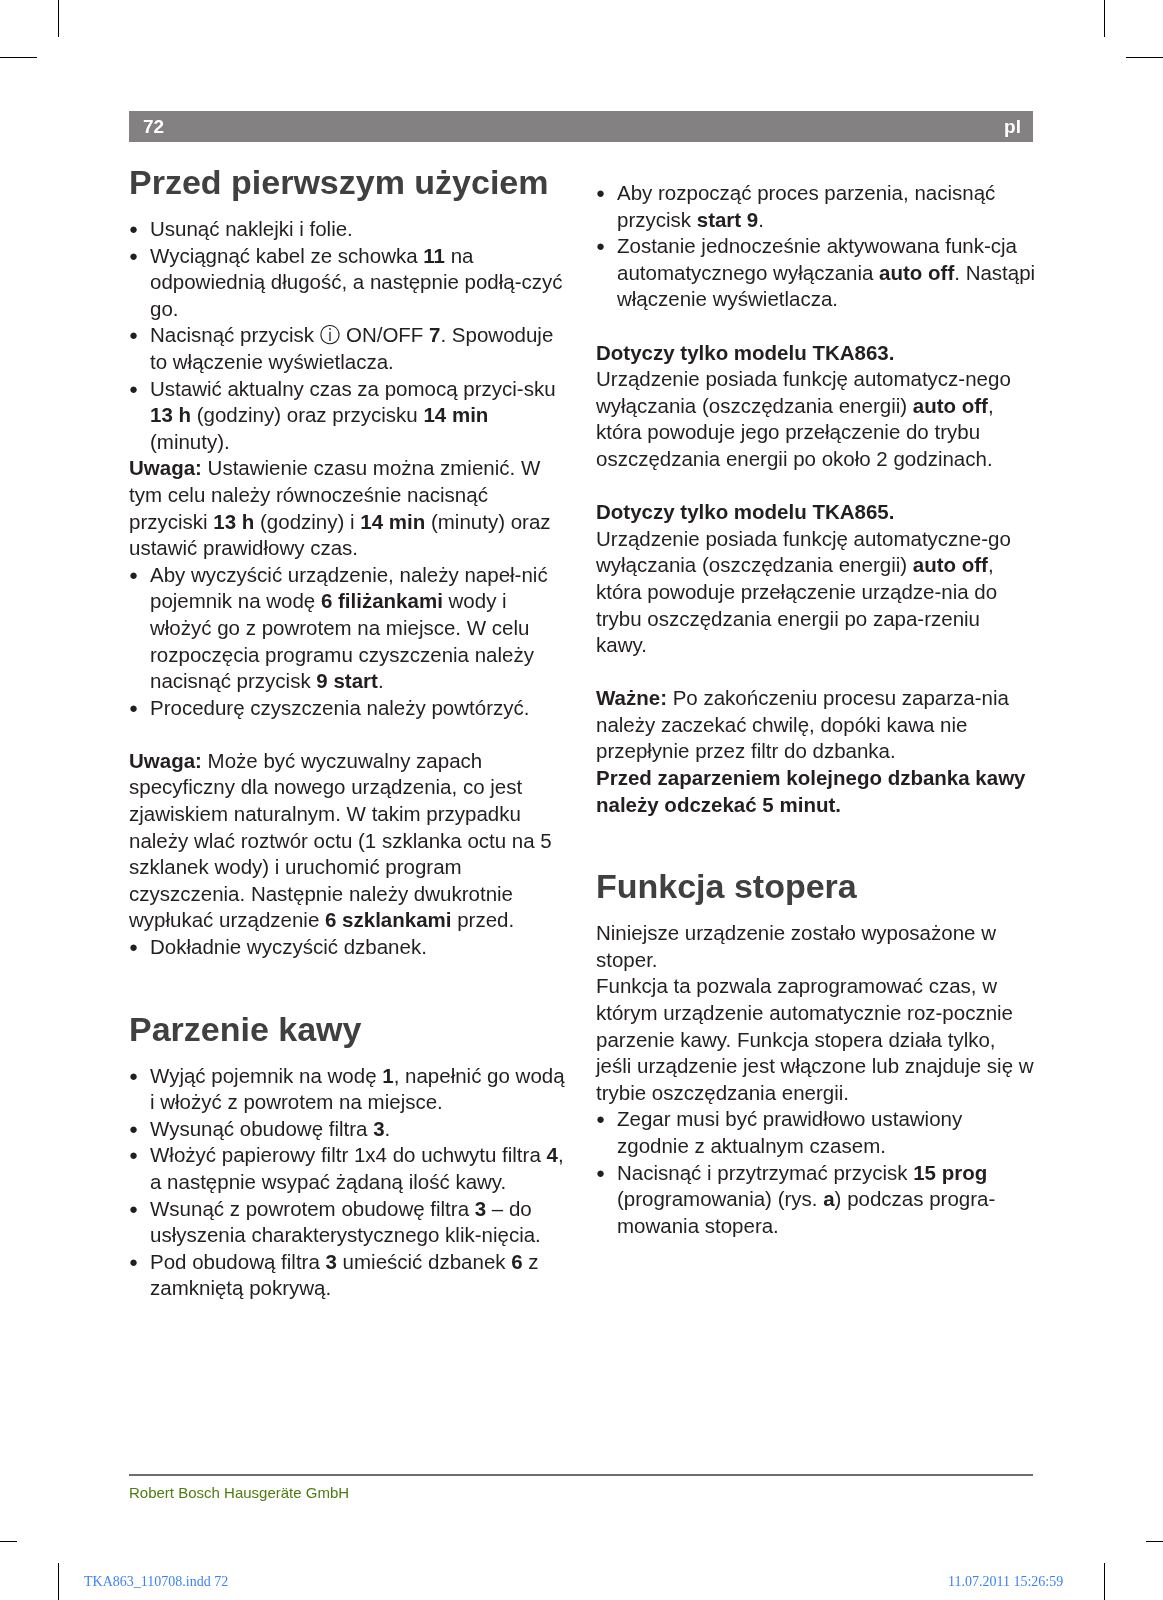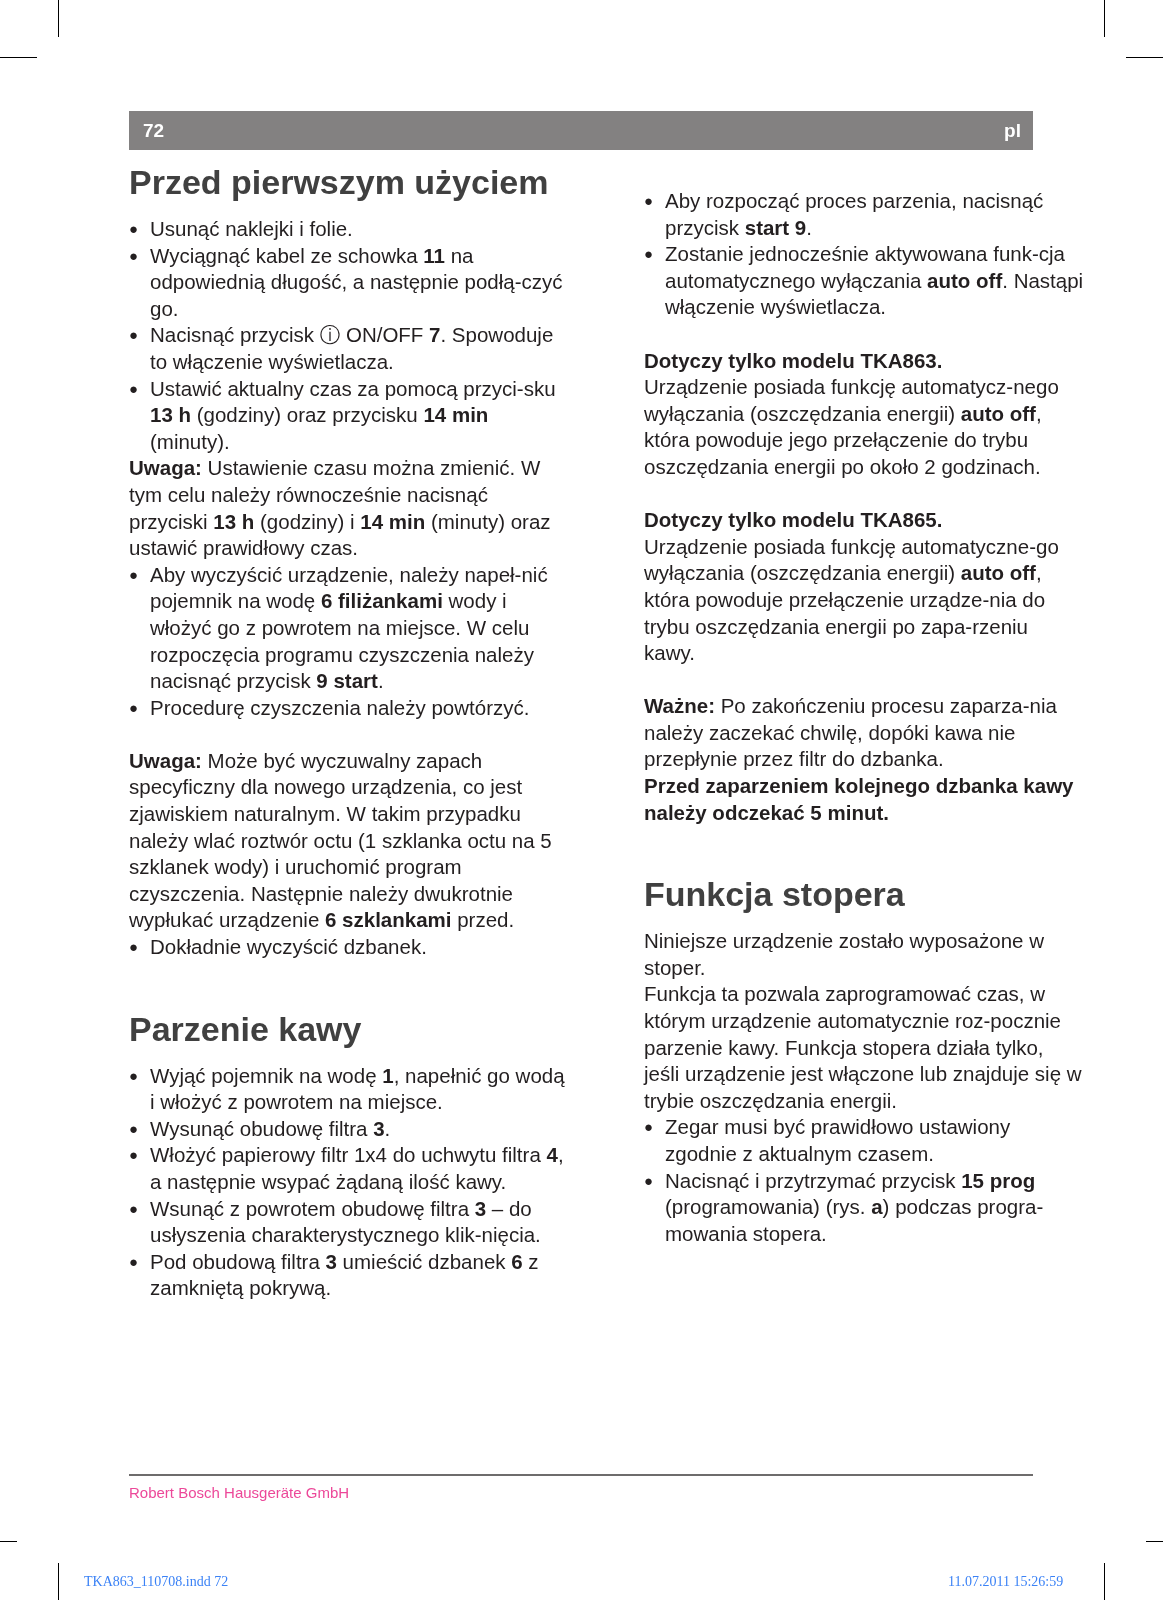--- a/index.html
+++ b/index.html
@@ -1,34 +1,34 @@
 <!DOCTYPE html>
 <html><head>
 <meta charset="utf-8">
 <style>
   html, body { margin: 0; padding: 0; background: #ffffff; }
   body { width: 1163px; height: 1600px; position: relative; overflow: hidden;
          font-family: "Liberation Sans", sans-serif; color: #231f20; }
   .crop { position: absolute; background: #000; }
-  .header-bar { position: absolute; left: 129px; top: 111px; width: 904px; height: 39px;
+  .header-bar { position: absolute; left: 129px; top: 111px; width: 904px; height: 31px;
                 background: #838181; color: #fff; font-weight: bold; font-size: 19px;
                 display: flex; justify-content: space-between; align-items: center;
                 padding: 0 12px 0 14px; box-sizing: border-box; }
   .col { position: absolute; top: 162px; width: 440px; font-size: 20.5px; line-height: 26.6px; }
   .col-left { left: 129px; }
-  .col-right { left: 596px; top: 188px; margin-left: 48px; }
+  .col-right { left: 596px; top: 180px; }
   h1 { font-size: 34px; line-height: 40px; margin: 0 0 14px 0; font-weight: bold; color: #404040; }
   .para { margin: 0; }
   .bullet { position: relative; padding-left: 21px; margin: 0; }
   .bullet::before { content: "\25CF"; position: absolute; left: 0; top: 0; font-size: 15px; }
   .gap { height: 26.6px; }
   .gap-lg { height: 48px; }
   b { font-weight: bold; }
   .footer-rule { position: absolute; left: 129px; top: 1474px; width: 904px; height: 2px; background: #6e6c6c; }
-  .footer-text { position: absolute; left: 129px; top: 1484px; font-size: 15px; color: #ec4899; }
+  .footer-text { position: absolute; left: 129px; top: 1484px; font-size: 15px; color: #4d7c0f; }
   .slug { position: absolute; top: 1574px; font-family: "Liberation Serif", serif; font-size: 14px; color: #3b82f6; }
 </style>
 </head>
 <body>
 
 <div class="crop" style="left:58px;top:0;width:1px;height:37px;"></div>
 <div class="crop" style="left:0;top:57px;width:37px;height:1px;"></div>
 <div class="crop" style="left:1104px;top:0;width:1px;height:37px;"></div>
 <div class="crop" style="left:1126px;top:57px;width:37px;height:1px;"></div>
 <div class="crop" style="left:0;top:1541px;width:17px;height:1px;"></div>

